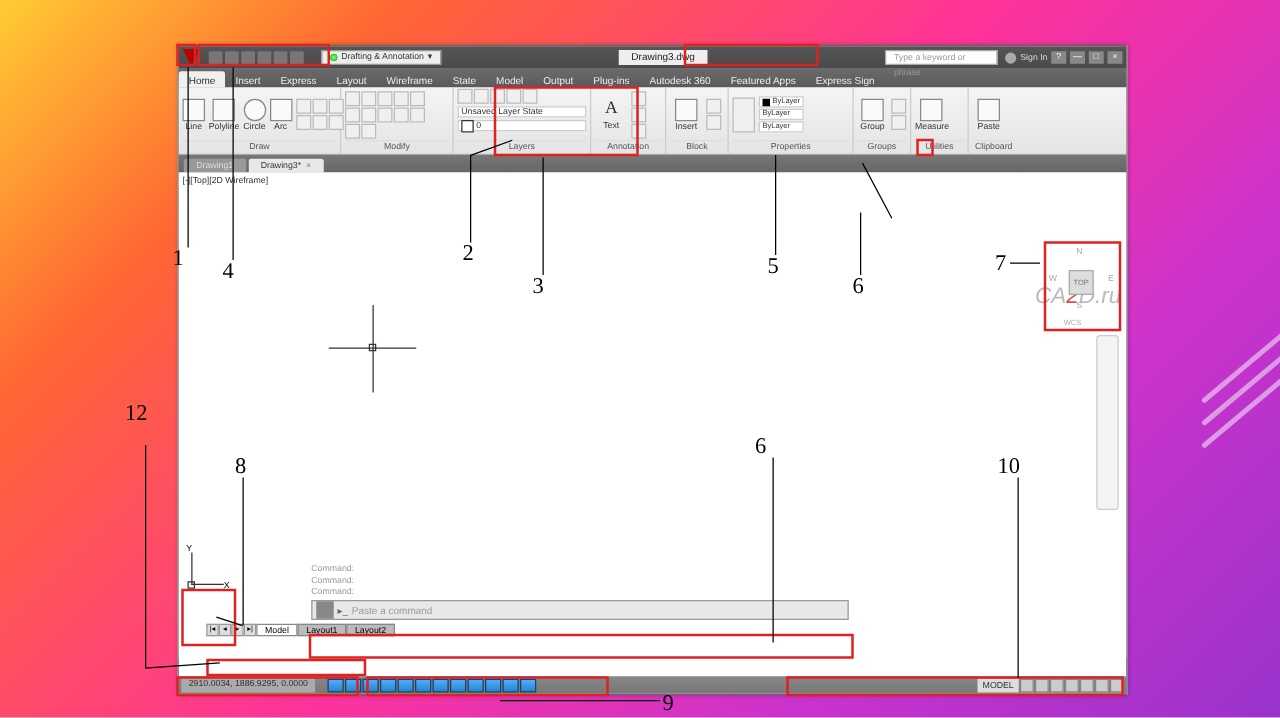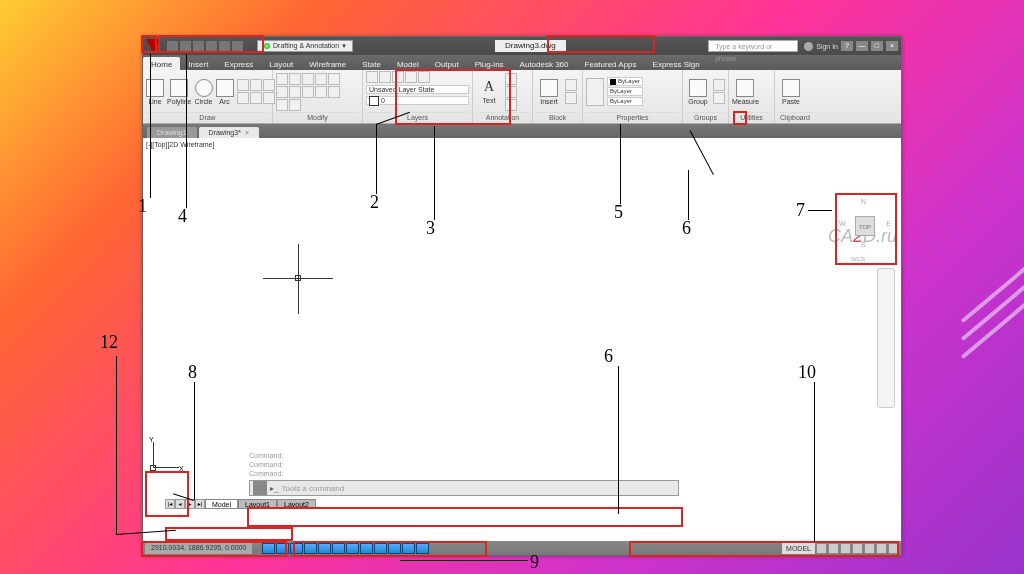--- a/index.html
+++ b/index.html
@@ -340,21 +340,21 @@
     </div>
 
     <div class="cmd-history">
       <div>Command:</div>
       <div>Command:</div>
       <div>Command:</div>
     </div>
     <div class="command-line">
       <div class="cmd-icon"></div>
       <span style="color:#666;margin-right:3px">▸_</span>
-      <span class="cmd-prompt">Tools a command</span>
+      <span class="cmd-prompt">Paste a command</span>
     </div>
 
     <div class="layout-tabs">
       <div class="scroll-btns">
         <div class="sbtn">|◂</div>
         <div class="sbtn">◂</div>
         <div class="sbtn">▸</div>
         <div class="sbtn">▸|</div>
       </div>
       <div class="ltab active">Model</div>
@@ -422,21 +422,21 @@
 <div class="anno-num" style="left:614px; top:202px;">5</div>
 <div class="anno-line" style="left:620px; top:124px; width:1px; height:80px;"></div>
 
 <div class="anno-num" style="left:682px; top:218px;">6</div>
 <div class="anno-line" style="left:690px; top:130px; width:50px; height:1px; transform-origin:left; transform:rotate(62deg);"></div>
 <div class="anno-line" style="left:688px; top:170px; width:1px; height:50px;"></div>
 
 <div class="anno-num" style="left:796px; top:200px;">7</div>
 <div class="anno-line" style="left:808px; top:210px; width:24px; height:1px;"></div>
 
-<div class="anno-num" style="left:100px; top:332px;">12</div>
+<div class="anno-num" style="left:100px; top:320px;">12</div>
 <div class="anno-line" style="left:116px; top:356px; width:1px; height:178px;"></div>
 <div class="anno-line" style="left:116px; top:534px; width:60px; height:1px; transform-origin:left; transform:rotate(-4deg);"></div>
 
 <div class="anno-num" style="left:188px; top:362px;">8</div>
 <div class="anno-line" style="left:194px; top:382px; width:1px; height:118px;"></div>
 <div class="anno-line" style="left:172px; top:500px; width:22px; height:1px; transform-origin:right; transform:rotate(18deg);"></div>
 
 <div class="anno-num" style="left:604px; top:346px;">6</div>
 <div class="anno-line" style="left:618px; top:366px; width:1px; height:148px;"></div>
 

